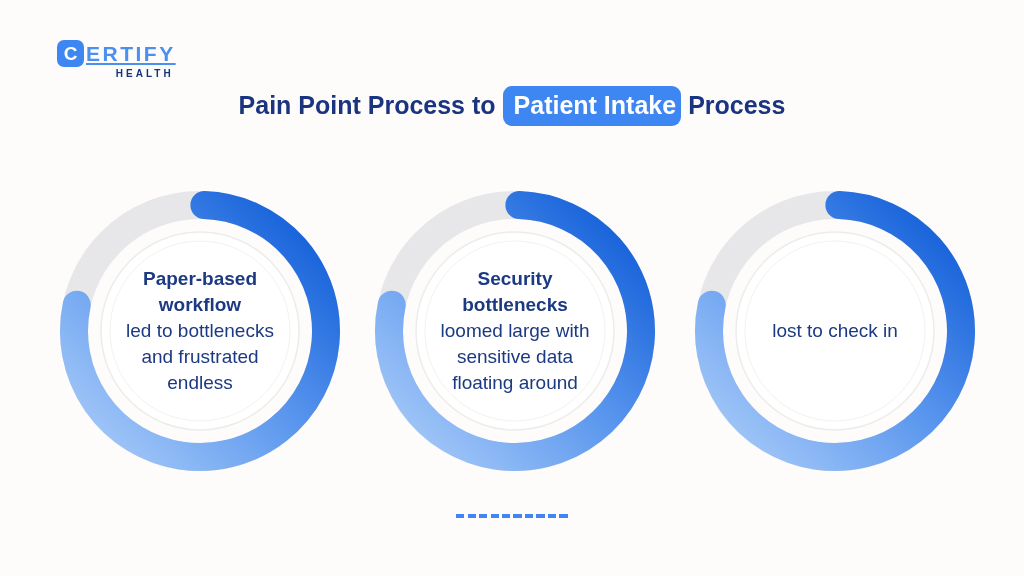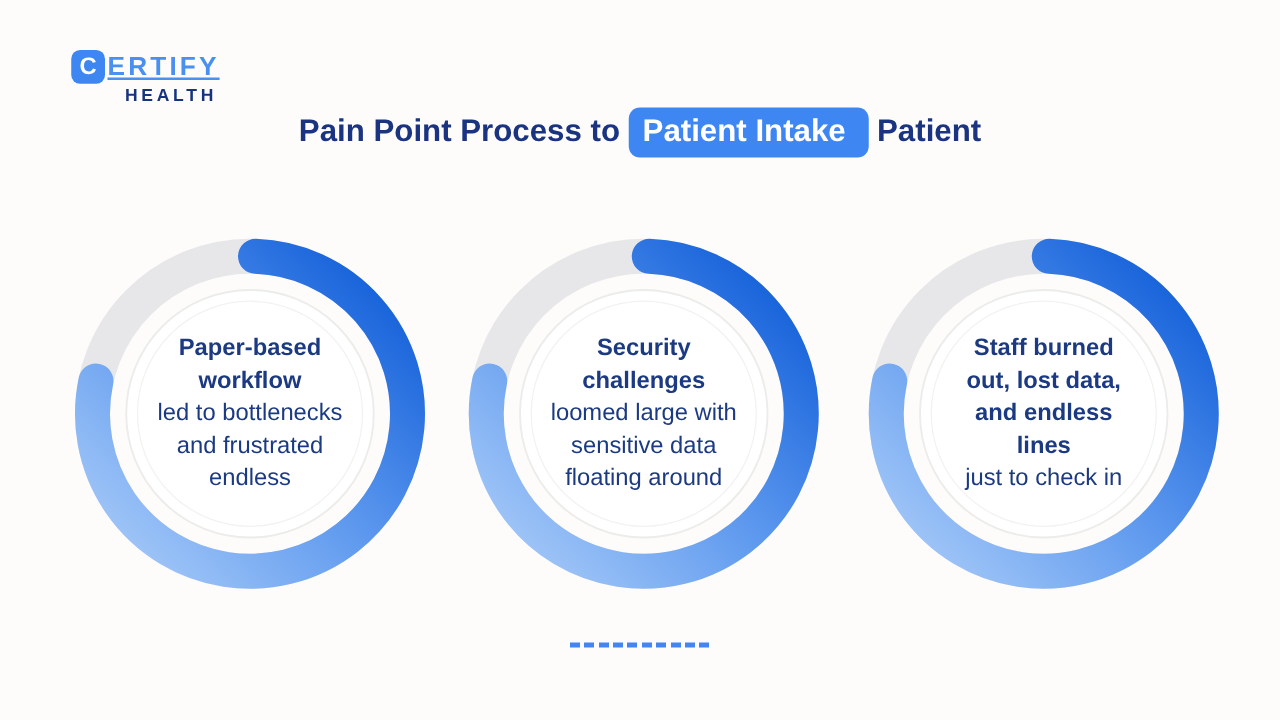--- a/index.html
+++ b/index.html
@@ -32,35 +32,35 @@
     color:#ffffff;font-weight:700;font-size:19px;
   }
   .logo-rest{
     margin-left:2px;
     color:var(--logo-blue);
     font-size:21px;font-weight:600;letter-spacing:2.5px;text-decoration:underline;
   }
   .logo-sub{
     align-self:flex-end;
     margin-top:1px;margin-right:2px;
-    color:#16337c;font-size:14px;font-weight:700;letter-spacing:3px;
+    color:#16337c;font-size:10px;font-weight:700;letter-spacing:3px;
   }
 
   
   .title{
     position:absolute;left:0;top:86px;width:100%;
     text-align:center;
     color:var(--title-navy);
     font-size:25px;font-weight:700;
     line-height:36px;
   }
   .title-highlight{
     display:inline-block;
     margin:0 7px;
-    padding:1px 18px 3px 11px;
+    padding:1px 5px 3px 11px;
     background:var(--accent-blue);
     color:#ffffff;
     border-radius:9px;
   }
 
   
   .ring-card{
     position:absolute;top:186px;width:290px;height:290px;
   }
   .ring-card.r1{left:55px;}
@@ -93,21 +93,21 @@
 
 <div class="logo">
   <div class="logo-row">
     <span class="logo-badge">C</span>
     <span class="logo-rest">ERTIFY</span>
   </div>
   <span class="logo-sub">HEALTH</span>
 </div>
 
 <div class="title">
-  <span>Pain Point Process to</span><span class="title-highlight">Patient Intake</span><span>Patient</span>
+  <span>Pain Point Process to</span><span class="title-highlight">Patient Intake</span><span>Process</span>
 </div>
 
 <div class="ring-card r1">
   <svg viewBox="0 0 290 290" aria-hidden="true">
     <defs>
       <linearGradient id="ringGrad1" x1="100%" y1="0%" x2="0%" y2="100%">
         <stop offset="0%" stop-color="#0857d6"></stop>
         <stop offset="50%" stop-color="#5b97ee"></stop>
         <stop offset="100%" stop-color="#aecff9"></stop>
       </linearGradient>
@@ -135,21 +135,21 @@
         <stop offset="100%" stop-color="#aecff9"></stop>
       </linearGradient>
     </defs>
     <circle cx="145" cy="145" r="126" fill="none" stroke="#e7e7e9" stroke-width="28"></circle>
     <path d="M 149.40 19.08 A 126 126 0 1 1 21.75 118.80" fill="none" stroke="url(#ringGrad2)" stroke-width="28" stroke-linecap="round"></path>
     <circle cx="145" cy="145" r="99" fill="#ffffff" stroke="#ececea" stroke-width="1.5"></circle>
     <circle cx="145" cy="145" r="90" fill="none" stroke="#f2f2f0" stroke-width="1"></circle>
   </svg>
   <div class="ring-text">
     <div class="ring-emphasis">Security
-challenges</div>
+bottlenecks</div>
     <div class="ring-detail">loomed large with
 sensitive data
 floating around</div>
   </div>
 </div>
 
 <div class="ring-card r3">
   <svg viewBox="0 0 290 290" aria-hidden="true">
     <defs>
       <linearGradient id="ringGrad3" x1="100%" y1="0%" x2="0%" y2="100%">
@@ -157,21 +157,17 @@
         <stop offset="50%" stop-color="#5b97ee"></stop>
         <stop offset="100%" stop-color="#aecff9"></stop>
       </linearGradient>
     </defs>
     <circle cx="145" cy="145" r="126" fill="none" stroke="#e7e7e9" stroke-width="28"></circle>
     <path d="M 149.40 19.08 A 126 126 0 1 1 21.75 118.80" fill="none" stroke="url(#ringGrad3)" stroke-width="28" stroke-linecap="round"></path>
     <circle cx="145" cy="145" r="99" fill="#ffffff" stroke="#ececea" stroke-width="1.5"></circle>
     <circle cx="145" cy="145" r="90" fill="none" stroke="#f2f2f0" stroke-width="1"></circle>
   </svg>
   <div class="ring-text">
-    <div class="ring-emphasis">Staff burned
-out, lost data,
-and endless
-lines</div>
-    <div class="ring-detail">just to check in</div>
+    <div class="ring-detail">lost to check in</div>
   </div>
 </div>
 
 <div class="dashed-divider"></div>
 
 </body></html>

